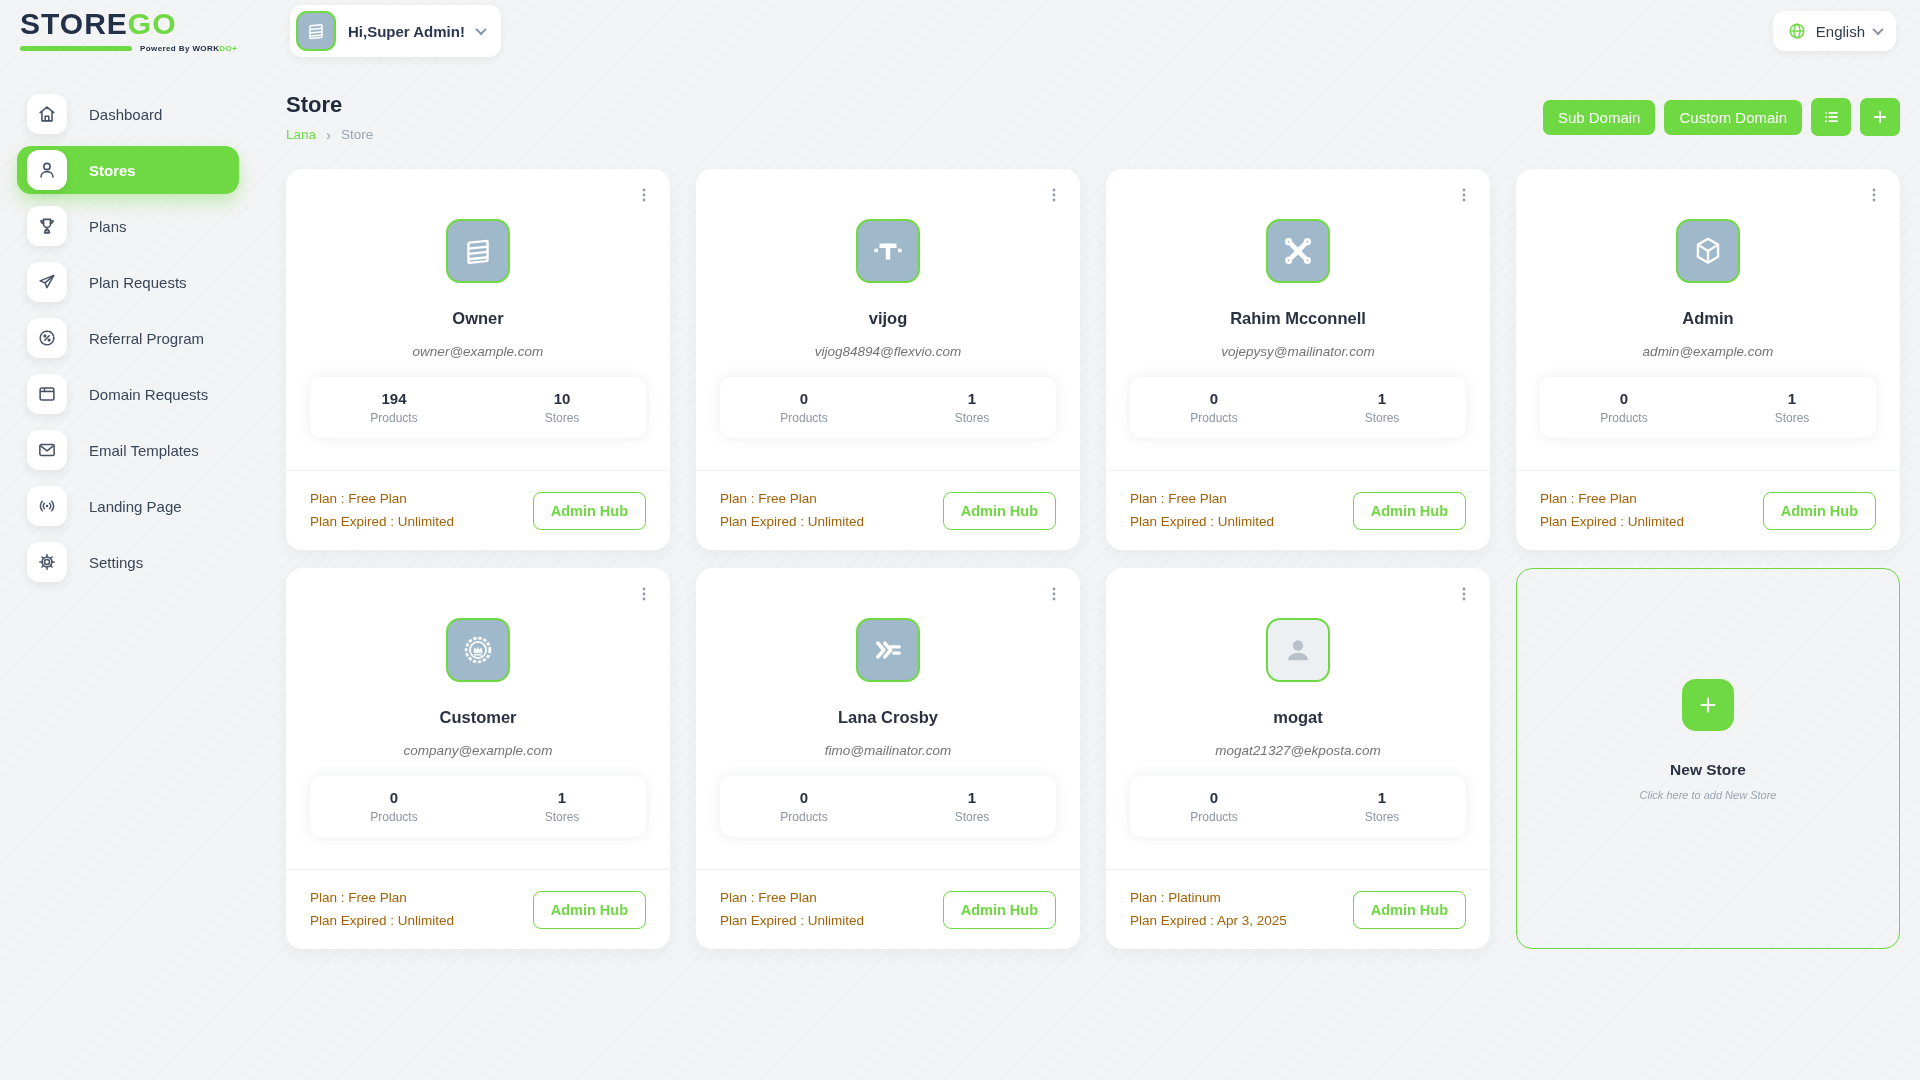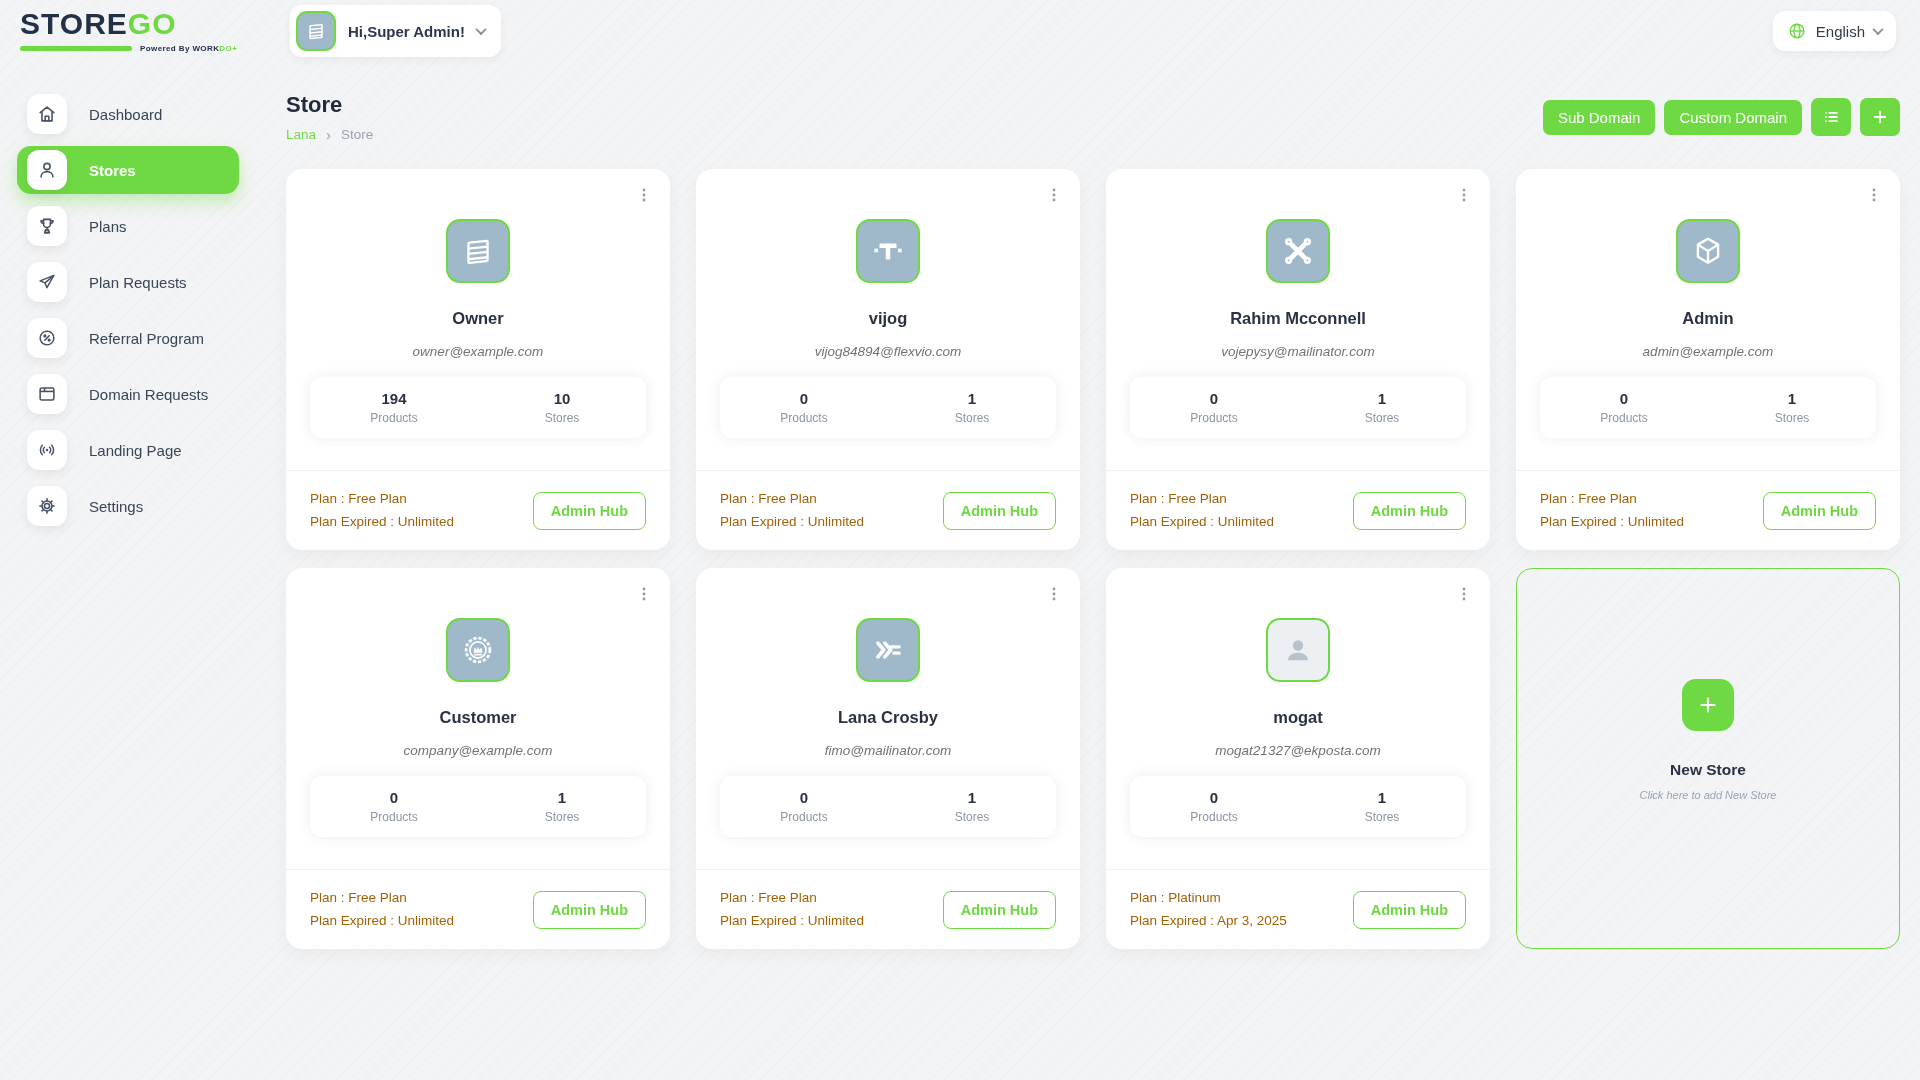--- a/index.html
+++ b/index.html
@@ -181,20 +181,29 @@
       <span class="side-icon">
           <svg width="22" height="22" viewBox="0 0 24 24" fill="none" stroke="#475264" stroke-width="1.7" stroke-linejoin="round">
             <rect x="4.5" y="5.5" width="15" height="13" rx="1.6"></rect>
             <line x1="4.5" y1="9.2" x2="19.5" y2="9.2"></line>
             <line x1="9.3" y1="5.5" x2="9.3" y2="9.2"></line>
           </svg>
         </span>
       <span class="side-label">Domain Requests</span>
     </div>
 
+    <div class="side-item">
+      <span class="side-icon">
+          <svg width="22" height="22" viewBox="0 0 24 24" fill="none" stroke="#475264" stroke-width="1.7" stroke-linejoin="round">
+            <rect x="4.2" y="6" width="15.6" height="12" rx="1.6"></rect>
+            <polyline points="4.8,7.2 12,13 19.2,7.2"></polyline>
+          </svg>
+        </span>
+      <span class="side-label">Email Templates</span>
+    </div>
 
     <div class="side-item">
       <span class="side-icon">
           <svg width="22" height="22" viewBox="0 0 24 24" fill="none" stroke="#475264" stroke-width="1.6" stroke-linecap="round">
             <circle cx="12" cy="12" r="1.4" fill="#475264" stroke="none"></circle>
             <path d="M9.2 15 a4.2 4.2 0 0 1 0-6"></path>
             <path d="M14.8 9 a4.2 4.2 0 0 1 0 6"></path>
             <path d="M6.9 17.2 a7.5 7.5 0 0 1 0-10.4"></path>
             <path d="M17.1 6.8 a7.5 7.5 0 0 1 0 10.4"></path>
           </svg>

